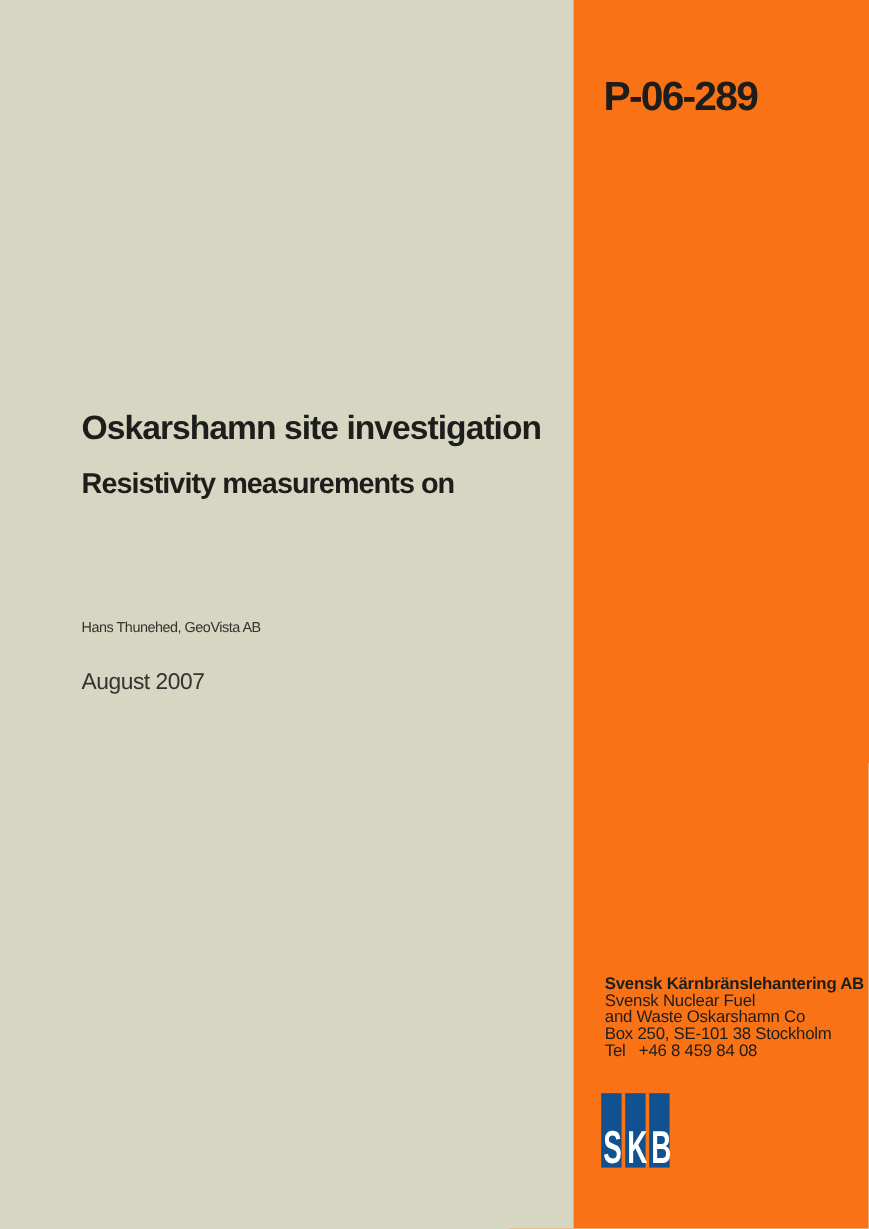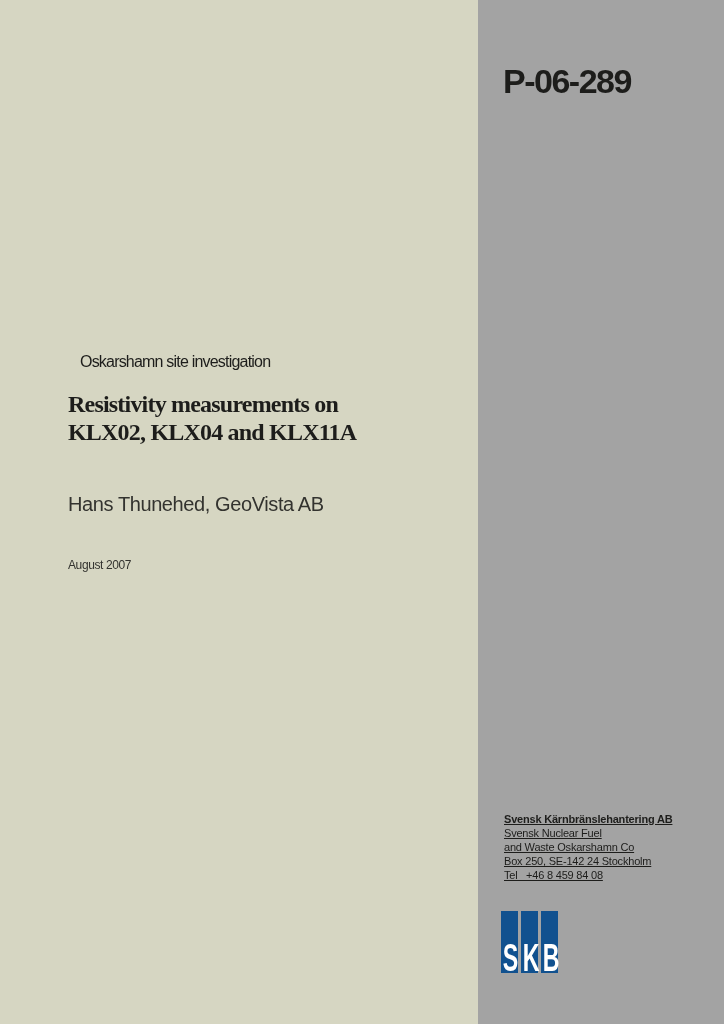--- a/index.html
+++ b/index.html
@@ -5,21 +5,21 @@
   html, body {
     margin: 0;
     padding: 0;
     background: #ffffff;
     font-family: "Liberation Sans", "DejaVu Sans", sans-serif;
   }
   .page {
     position: relative;
     width: 724px;
     height: 1024px;
-    background: #a3a3a3;
+    background: #f97316;
     overflow: hidden;
   }
   .band {
     position: absolute;
     left: 0;
     top: 0;
     width: 478px;
     height: 1024px;
     background: #d6d6c2;
   }
@@ -36,70 +36,68 @@
     position: absolute;
     left: 68px;
     top: 0;
     width: 380px;
   }
   .section-title {
     position: absolute;
     left: 0;
     top: 341px;
     width: 390px;
-    margin: 12px;
-    font-size: 16px;
-    font-weight: normal;
+    margin: 0;
+    font-size: 28px;
+    font-weight: bold;
     letter-spacing: -0.8px;
     color: #1d1d1b;
     white-space: nowrap;
   }
   .report-title {
     position: absolute;
     left: 0;
     top: 390px;
     width: 390px;
     margin: 0;
     font-size: 24px;
     font-weight: bold;
     line-height: 28px;
     letter-spacing: -0.8px;
     color: #1d1d1b;
-    font-family: Liberation Serif, serif;
   }
   .report-title .line { white-space: nowrap; }
   .author {
     position: absolute;
     left: 0;
-    top: 493px;
-    font-size: 20px;
+    top: 516px;
+    font-size: 12px;
     letter-spacing: -0.4px;
     color: #33332f;
     white-space: nowrap;
   }
   .pub-date {
     position: absolute;
     left: 0;
     top: 558px;
-    font-size: 12px;
+    font-size: 19px;
     letter-spacing: -0.4px;
     color: #33332f;
     white-space: nowrap;
     text-align: center;
   }
   .publisher-block {
     position: absolute;
     left: 504px;
     top: 812px;
     width: 210px;
-    font-size: 11px;
+    font-size: 14px;
     line-height: 14px;
     letter-spacing: -0.2px;
     color: #1d1d1b;
-    text-decoration: underline;
   }
   .publisher-name {
     font-weight: bold;
     white-space: pre;
   }
   .addr-line {
     white-space: pre;
   }
   .skb-logo {
     position: absolute;
@@ -137,33 +135,32 @@
 
   <div class="band"></div>
 
   <div class="report-number">P-06-289</div>
 
   <div class="title-block">
     <h1 class="section-title">Oskarshamn site investigation</h1>
 
     <h2 class="report-title">
       <div class="line">Resistivity measurements on</div>
-      <div class="line">KLX02, KLX04 and KLX11A</div>
     </h2>
 
     <div class="author">Hans Thunehed, GeoVista AB</div>
 
     <div class="pub-date">August 2007</div>
   </div>
 
   <div class="publisher-block">
     <div class="publisher-name">Svensk Kärnbränslehantering AB</div>
     <div class="addr-line">Svensk Nuclear Fuel</div>
     <div class="addr-line">and Waste Oskarshamn Co</div>
-    <div class="addr-line">Box 250, SE-142 24 Stockholm</div>
+    <div class="addr-line">Box 250, SE-101 38 Stockholm</div>
     <div class="addr-line">Tel   +46 8 459 84 08</div>
   </div>
 
   <div class="skb-logo">
     <div class="skb-bar">
       <span class="skb-letter">S</span>
     </div>
     <div class="skb-bar">
       <span class="skb-letter">K</span>
     </div>

